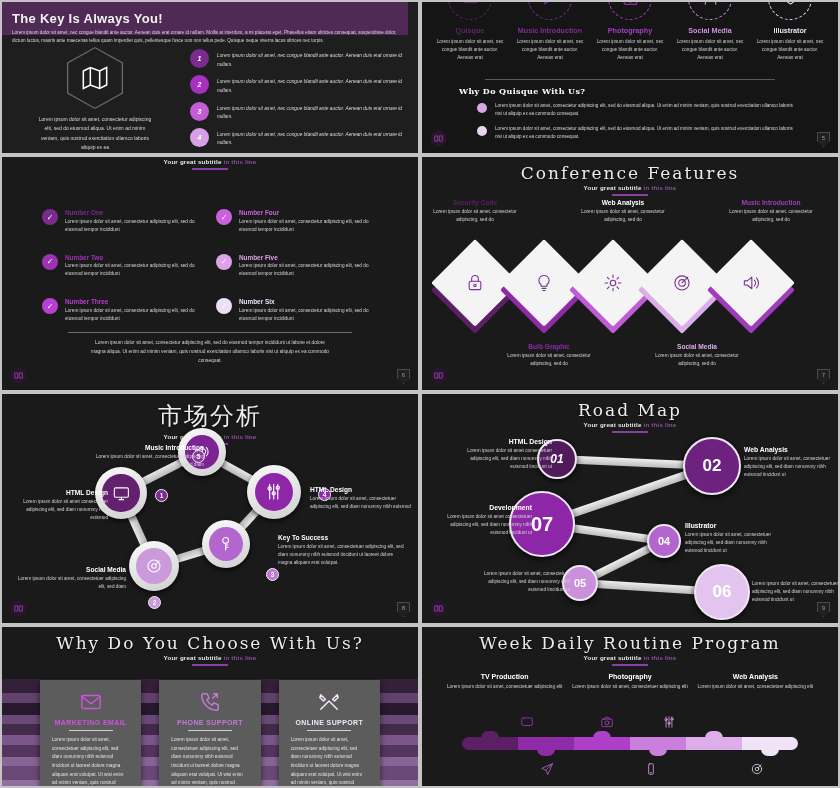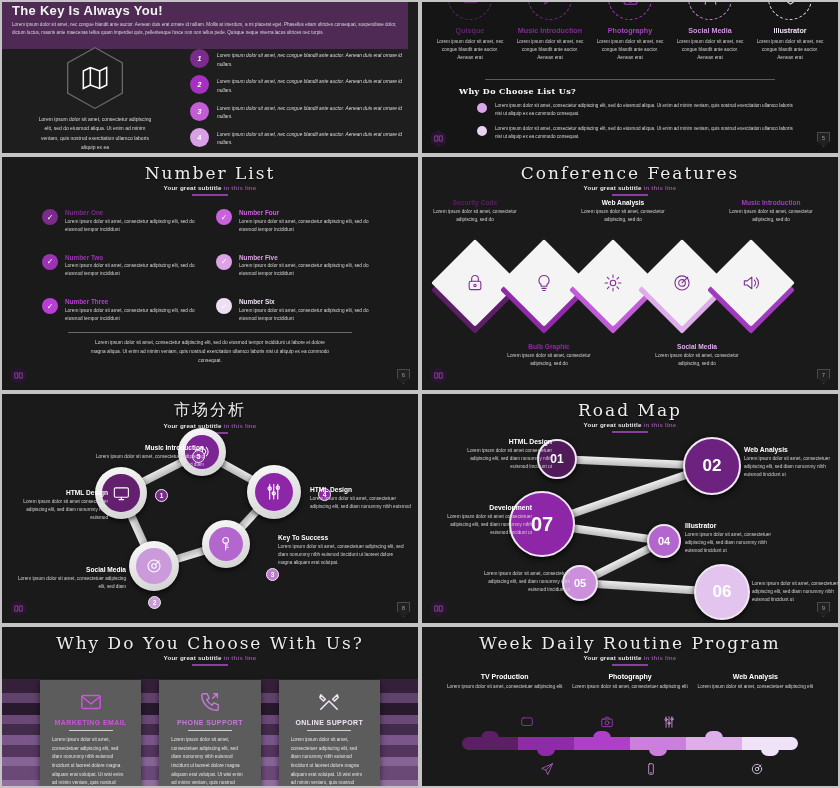--- a/index.html
+++ b/index.html
@@ -65,23 +65,23 @@
     border: 1px solid #4a4a4a;
     clip-path: polygon(0 0,100% 0,100% 62%,50% 100%,0 62%);
     color: #999; font-size: 6px;
     display: flex; align-items: flex-start; justify-content: center;
     padding-top: 2px;
   }
 
   
   .s1 { background: #1e1e1e; }
   .s1 .band {
-    position: absolute; top: 0; left: 0; right: 10px; height: 47px;
+    position: absolute; top: 0; left: 0; right: 10px; height: 33px;
     background: #4e2a54;
-    padding: 8px 10px;
+    padding: 16px 10px;
   }
   .s1 .band h1 {
     color: #f2f2f2; font-size: 13px; font-weight: 600;
     letter-spacing: .3px; margin-top: -7px;
   }
   .s1 .band p {
     color: #dcd2e0; font-size: 4.6px; line-height: 1.75;
     margin-top: 3px;
   }
   .s1 .body { position: absolute; top: 39px; left: 0; right: 0; bottom: 0; display: flex; }
@@ -340,21 +340,21 @@
             <div class="dcircle" style="border:1.4px dashed #efe0f5">
               <svg viewBox="0 0 24 24" fill="none" stroke="#efe0f5" stroke-width="1.5" stroke-linecap="round" stroke-linejoin="round">
                 <path d="M12 20s-8-5-8-10a4.5 4.5 0 018-2.8A4.5 4.5 0 0120 10c0 5-8 10-8 10z"></path>
               </svg>
             </div>
             <h3 style="color:#efe0f5">Illustrator</h3>
             <p>Lorem ipsum dolor sit amet, nec congue blandit ante auctor. Aenean erat</p>
           </div>
         </div>
       <div class="hr"></div>
-      <h2 class="q">Why Do Choose List Us?</h2>
+      <h2 class="q">Why Do Quisque With Us?</h2>
       <div class="blist" id="s2-bullets">
           <div class="brow">
             <div class="bdot" style="background:#d8a8e6"></div>
             <p>Lorem ipsum dolor sit amet, consectetur adipiscing elit, sed do eiusmod aliqua. Ut enim ad minim veniam, quis nostrud exercitation ullamco laboris nisi ut aliquip ex ea commodo consequat.</p>
           </div>
           <div class="brow">
             <div class="bdot" style="background:#e8d4f0"></div>
             <p>Lorem ipsum dolor sit amet, consectetur adipiscing elit, sed do eiusmod aliqua. Ut enim ad minim veniam, quis nostrud exercitation ullamco laboris nisi ut aliquip ex ea commodo consequat.</p>
           </div>
         </div>
@@ -362,21 +362,20 @@
         <svg viewBox="0 0 24 24" fill="none" stroke="#9b4fb0" stroke-width="2">
             <path d="M2 5h8v14H2zM14 5h8v14h-8z"></path>
           </svg>
       </div>
       <div class="pg-badge">5</div>
     </div>
   </div>
 
   <div class="slide s3">
     <div class="inner">
-      <div class="s-title">Number List</div>
       <div class="s-sub">
         <span>Your great subtitle</span> <span class="accent">in this line</span>
       </div>
       <div class="s-rule"></div>
       <div class="lists">
         <div class="colL" id="s3-left">
             <div class="nitem">
               <div class="chk" style="background:#7a2b8c">✓</div>
               <div class="txt">
                 <h4 style="color:#7a2b8c">Number One</h4>
@@ -517,21 +516,21 @@
         <svg viewBox="0 0 24 24" fill="none" stroke="#9b4fb0" stroke-width="2">
             <path d="M2 5h8v14H2zM14 5h8v14h-8z"></path>
           </svg>
       </div>
       <div class="pg-badge">7</div>
     </div>
   </div>
 
   <div class="slide s5">
     <div class="inner">
-      <div class="s-title" style="font-size:16px">市场分析</div>
+      <div class="s-title" style="font-size:24px">市场分析</div>
       <div class="s-sub">
         <span>Your great subtitle</span> <span class="accent">in this line</span>
       </div>
       <div class="s-rule"></div>
       <div id="s5-stage" style="position:absolute;inset:0">
           <div class="connector" style="left: 119px; top: 95px; width: 90.7855px; height: 8px; transform: rotate(-0.468574rad); transform-origin: 0px 50%;"></div>
           <div class="connector" style="left: 200px; top: 54px; width: 82.365px; height: 8px; transform: rotate(0.507099rad); transform-origin: 0px 50%;"></div>
           <div class="connector" style="left: 272px; top: 94px; width: 70.7672px; height: 8px; transform: rotate(2.31622rad); transform-origin: 0px 50%;"></div>
           <div class="connector" style="left: 224px; top: 146px; width: 75.2861px; height: 8px; transform: rotate(2.84505rad); transform-origin: 0px 50%;"></div>
           <div class="connector" style="left: 152px; top: 168px; width: 80.1124px; height: 8px; transform: rotate(-1.99536rad); transform-origin: 0px 50%;"></div>
@@ -629,21 +628,21 @@
       <div class="s-sub">
         <span>Your great subtitle</span> <span class="accent">in this line</span>
       </div>
       <div class="s-rule"></div>
       <div id="s6-stage" style="position:absolute;inset:0">
           <div class="beam" style="left: 135px; top: 61px; width: 155.158px; height: 8px; transform: rotate(0.0451306rad);"></div>
           <div class="beam" style="left: 120px; top: 126px; width: 179.622px; height: 8px; transform: rotate(-0.328793rad);"></div>
           <div class="beam" style="left: 120px; top: 126px; width: 123.179px; height: 8px; transform: rotate(0.138453rad);"></div>
           <div class="beam" style="left: 158px; top: 185px; width: 93.9149px; height: 8px; transform: rotate(-0.463648rad);"></div>
           <div class="beam" style="left: 158px; top: 185px; width: 142.285px; height: 8px; transform: rotate(0.0632956rad);"></div>
-          <div class="rnode" style="left: 115px; top: 45px; width: 40px; height: 40px; background: rgb(79, 27, 89); border: 2.5px solid rgb(239, 231, 242); font-size: 12px;">
+          <div class="rnode" style="left: 115px; top: 45px; width: 40px; height: 40px; background: rgb(79, 27, 89); border: 2.5px solid rgb(239, 231, 242); font-size: 12px; font-style: italic;">
             <span>01</span>
           </div>
           <div class="cap" style="left: 38px; top: 44px; width: 92px; text-align: right;">
             <h4>HTML Design</h4>
             <p>Lorem ipsum dolor sit amet consectetuer adipiscing elit, sed diam nonummy nibh euismod tincidunt ut</p>
           </div>
           <div class="rnode" style="left: 261px; top: 43px; width: 58px; height: 58px; background: rgb(110, 34, 128); border: 2.5px solid rgb(239, 231, 242); font-size: 17px;">
             <span>02</span>
           </div>
           <div class="cap" style="left: 322px; top: 52px; width: 92px; text-align: left;">

